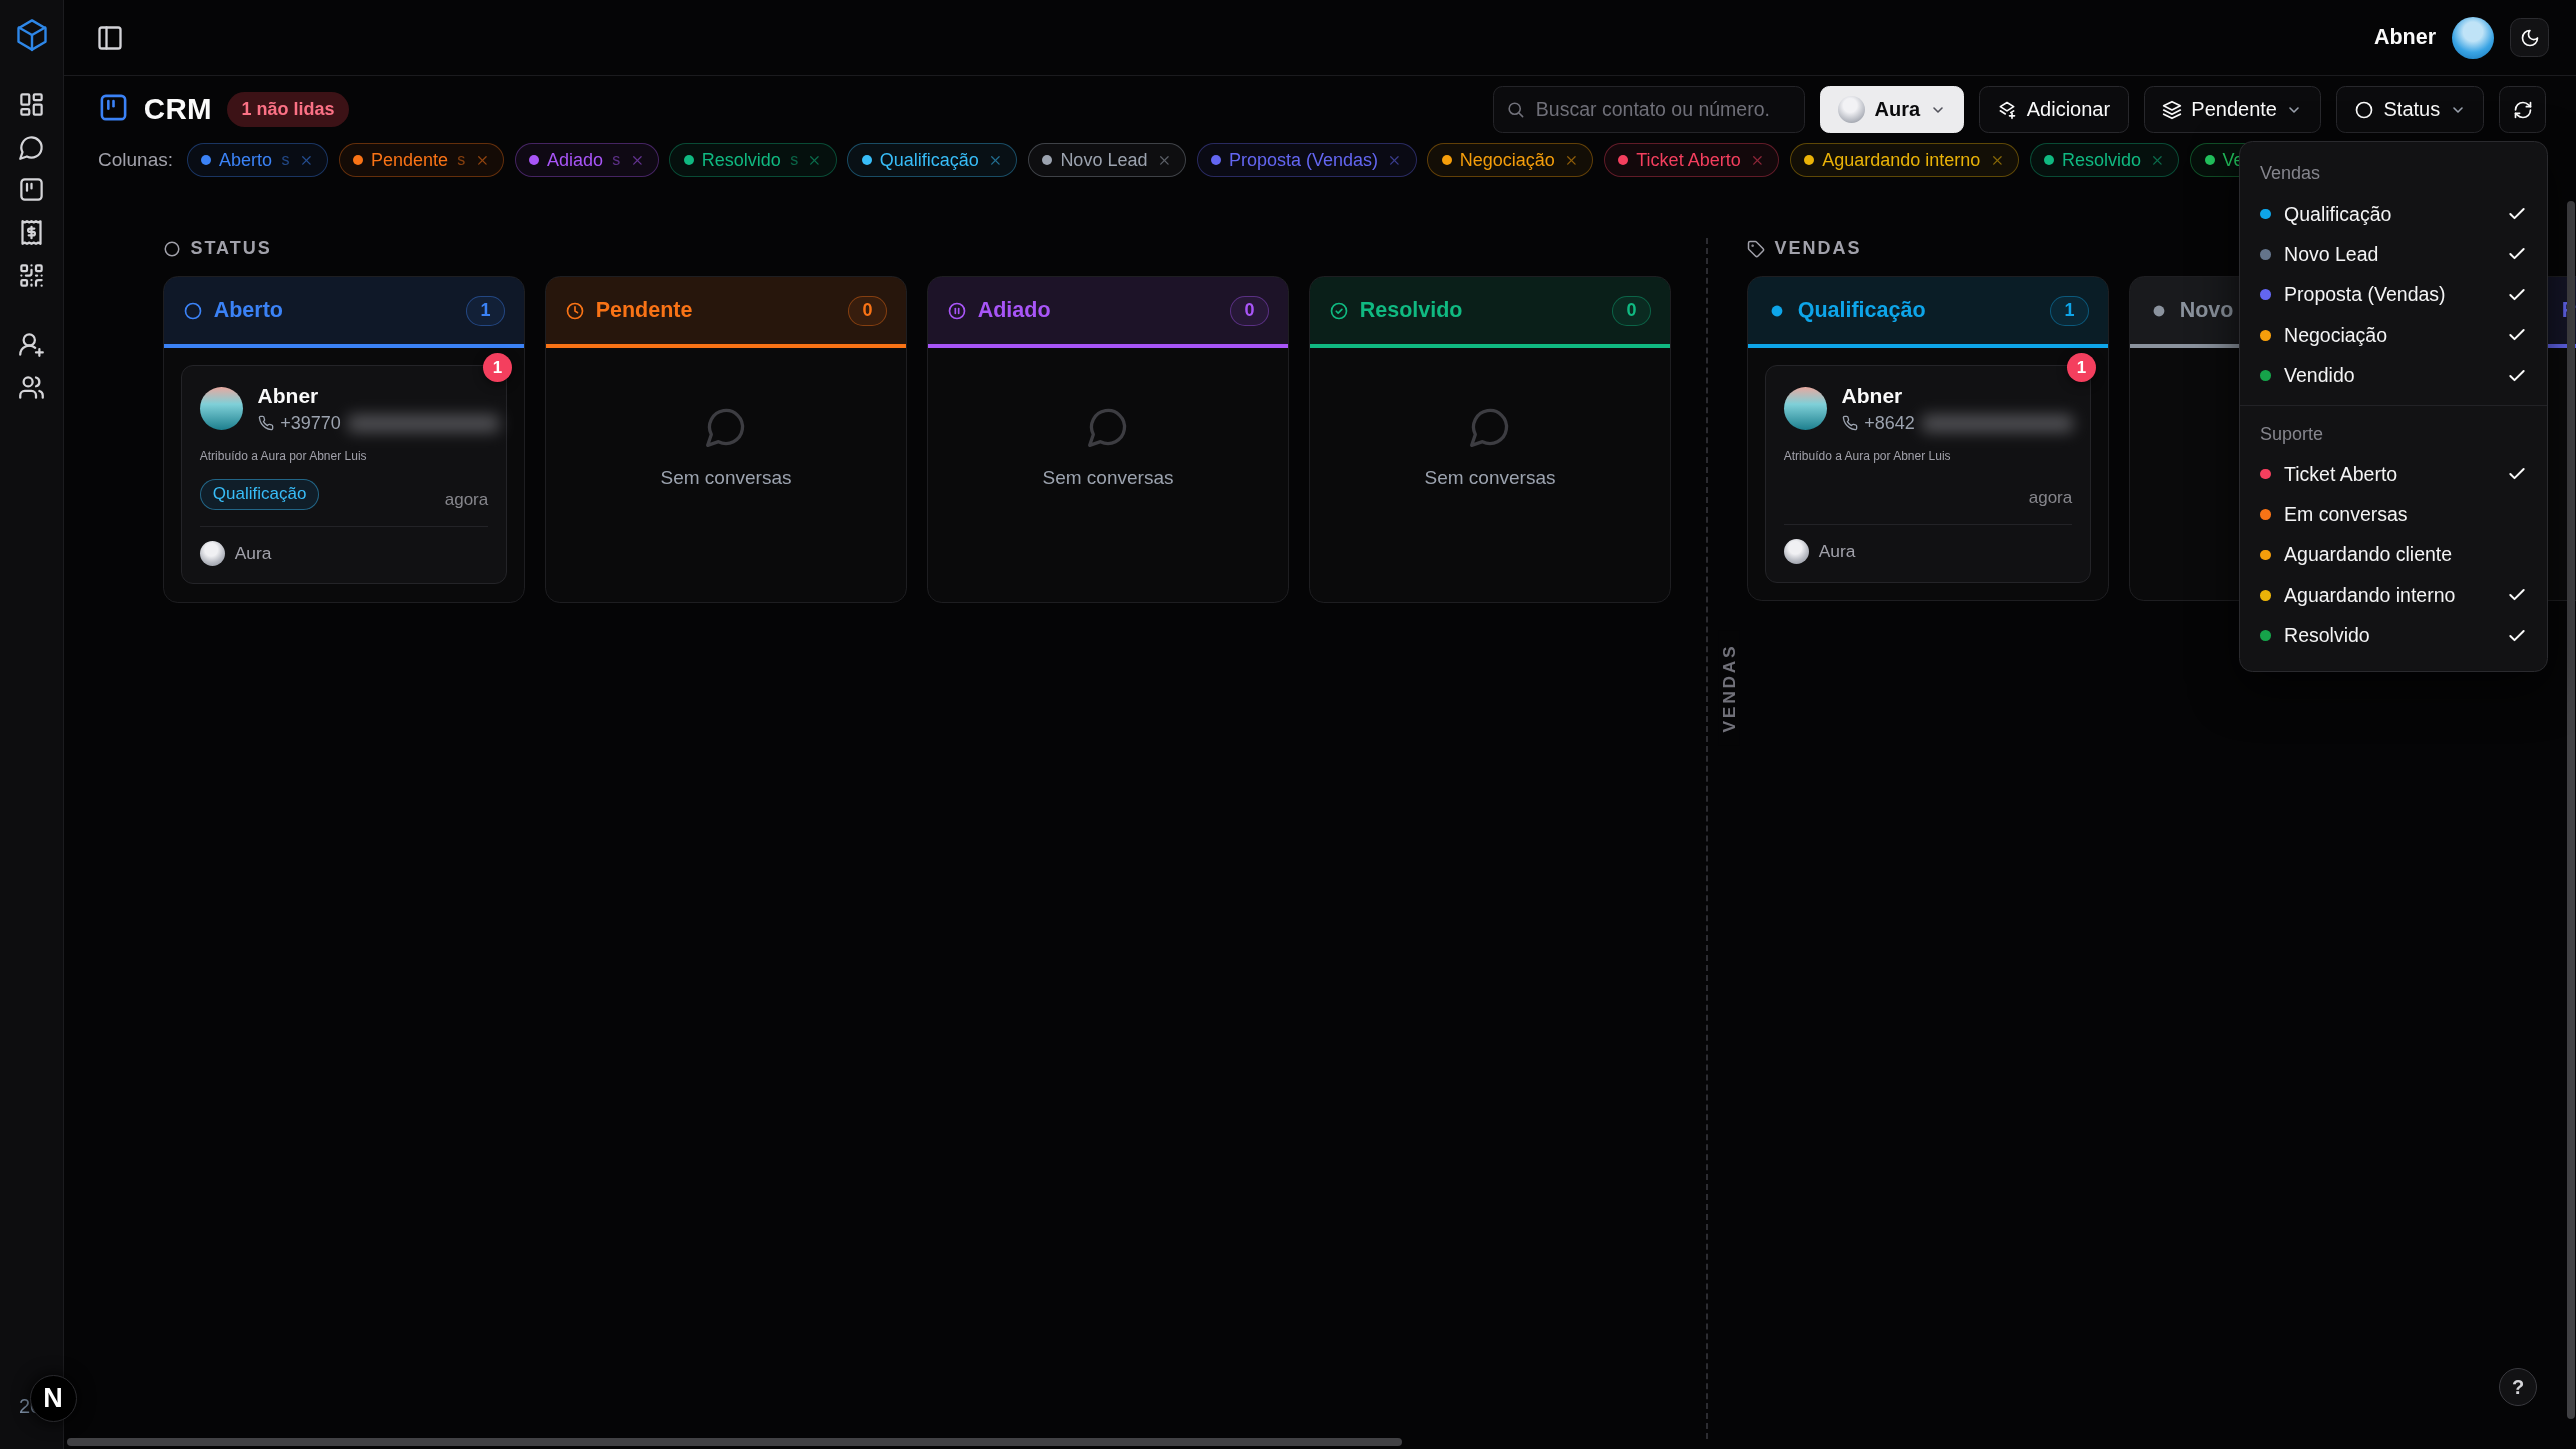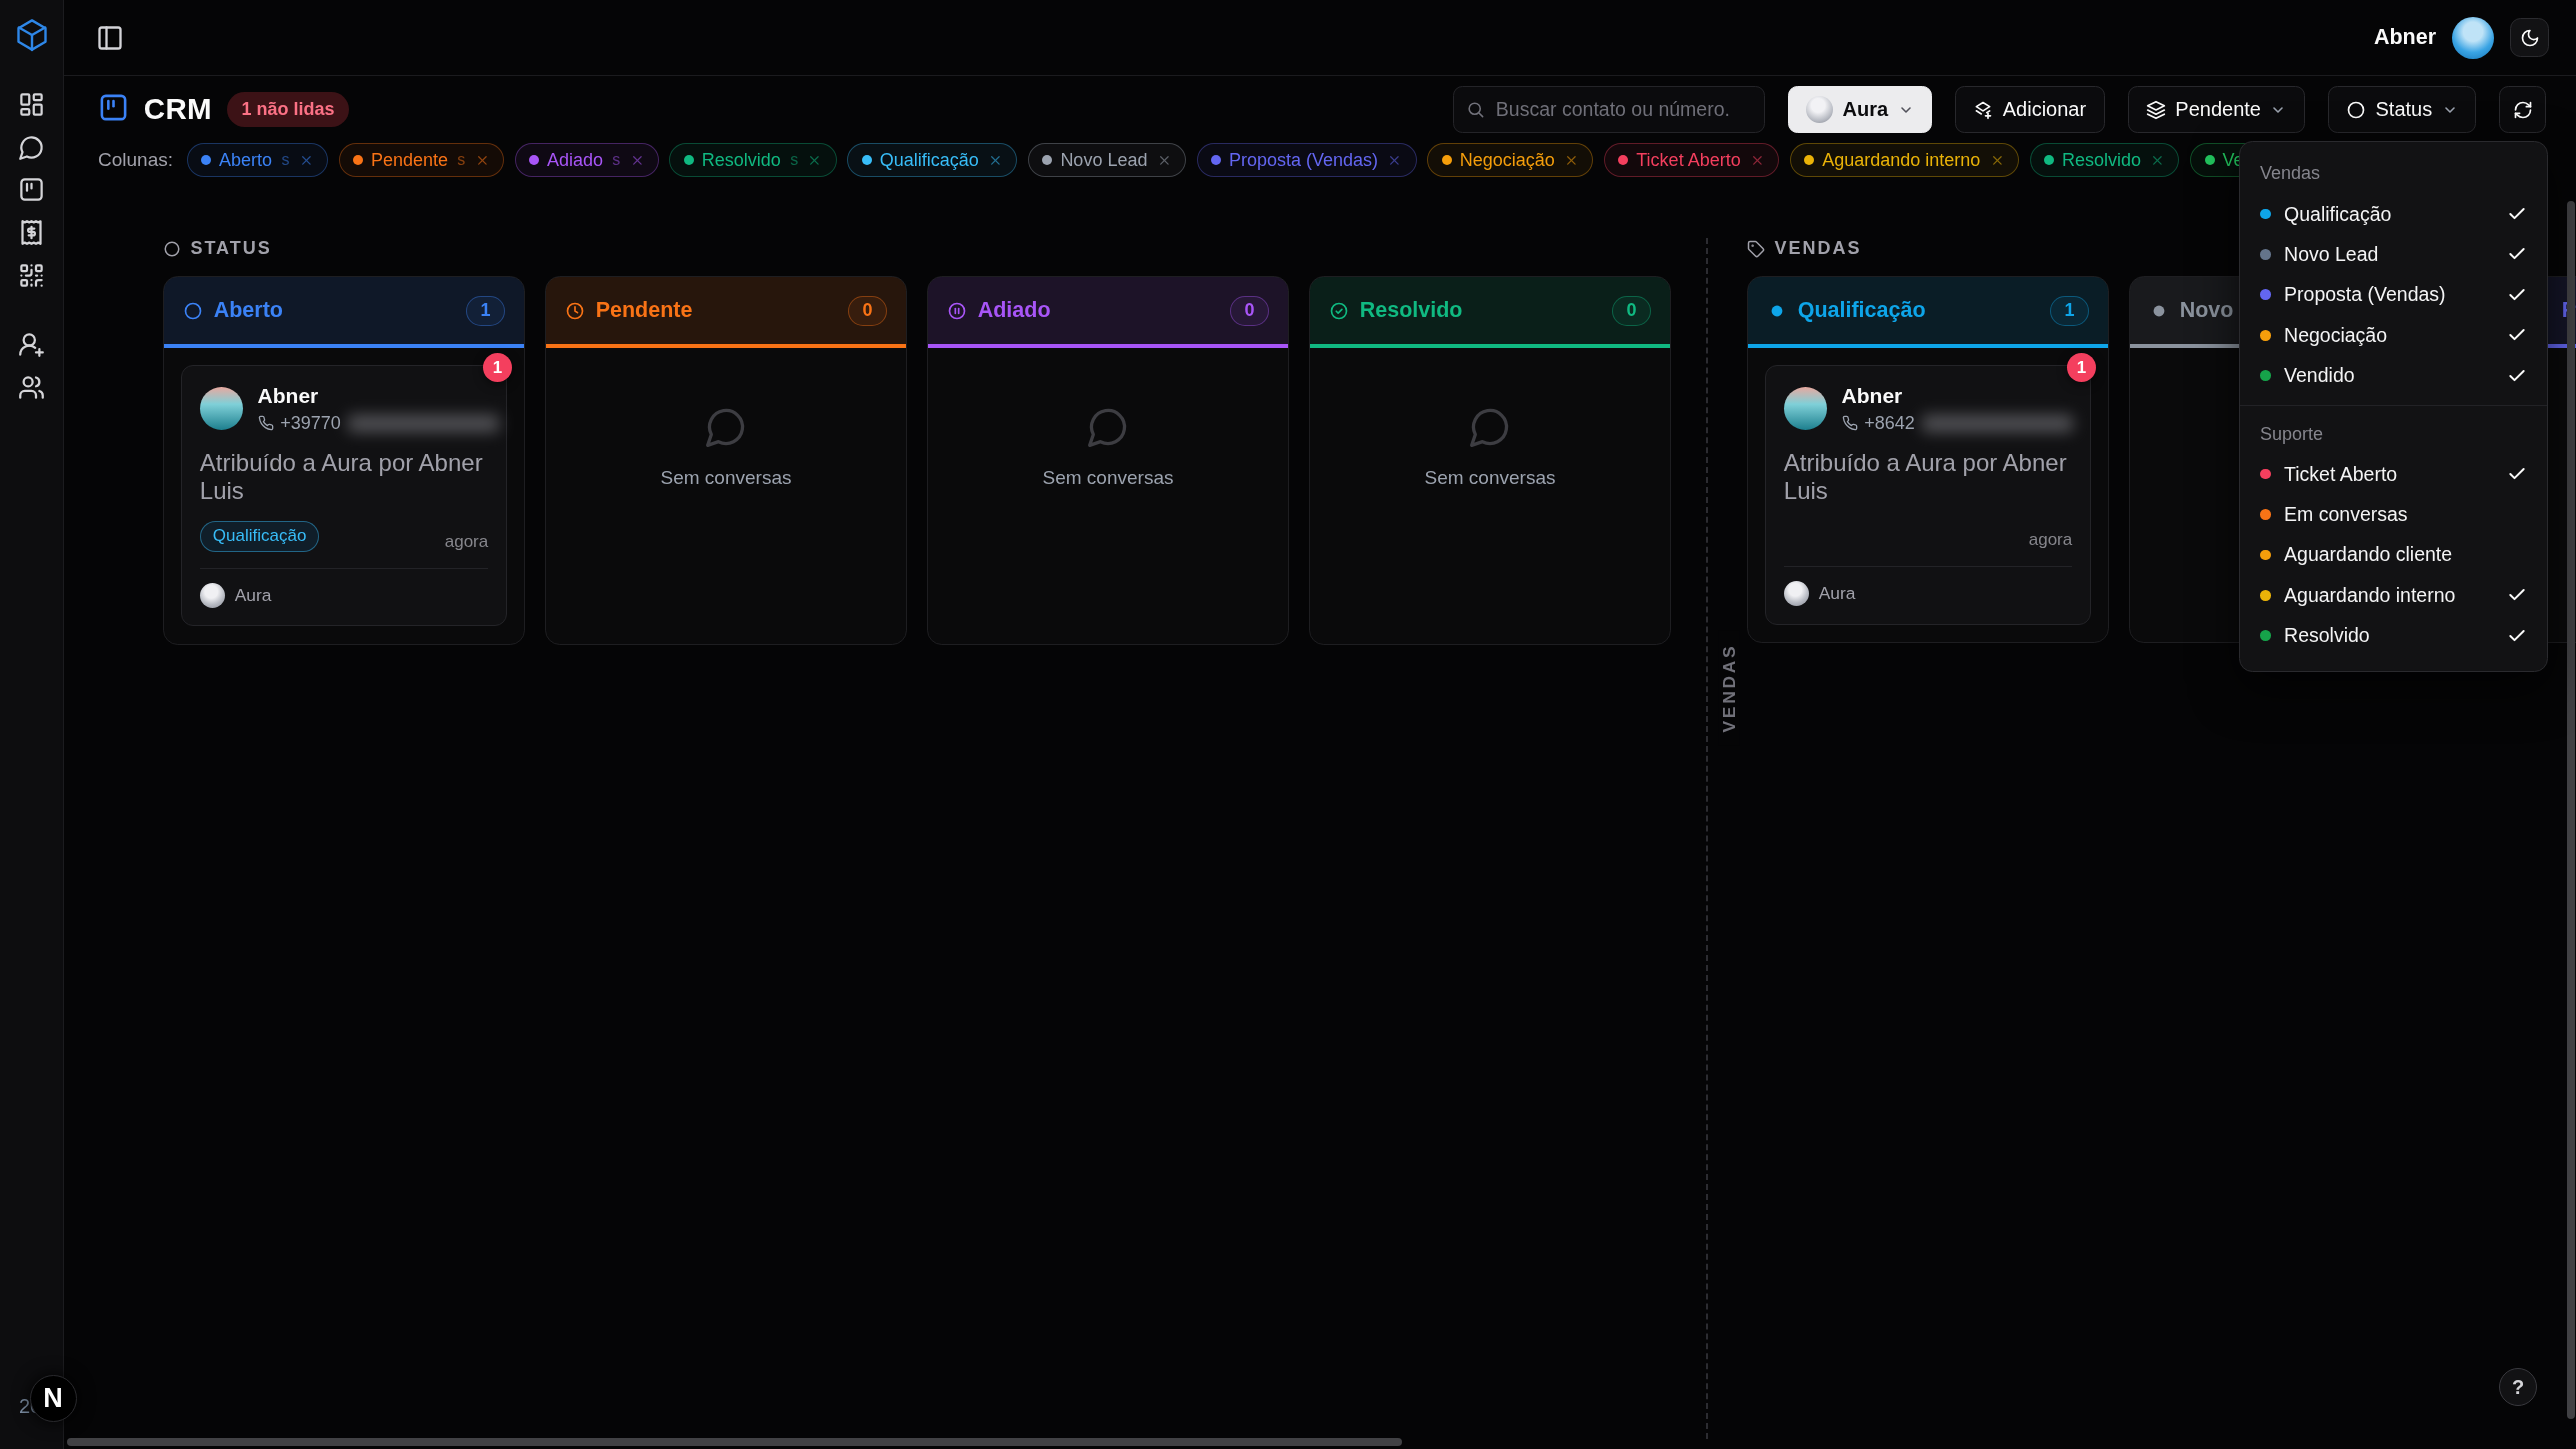--- a/index.html
+++ b/index.html
@@ -33,21 +33,21 @@
   .theme-btn svg { width:20px; height:20px; }
 
   
   .page-header { height:67px; display:flex; align-items:center; padding:0 30px 0 34px; }
   .ph-left { display:flex; gap:14.8px; }
   .crm-icon { width:31px; height:31px; color:#3b82f6; }
   .crm-icon svg { width:31px; height:31px; }
   .page-title { font-size:29.5px; font-weight:700; letter-spacing:0.3px; }
   .unread-pill { background:#3c1216; color:#fb7185; font-size:18px; font-weight:600;
     padding:6.7px 14.8px; border-radius:670px; }
-  .ph-right { margin-left:auto; display:flex; align-items:center; gap:23px;padding-left:44px; }
+  .ph-right { margin-left:auto; display:flex; align-items:center; gap:15px;padding-left:44px; }
 
   .search-box { position:relative; width:312px; }
   .search-box svg { position:absolute; left:13.4px; top:14px; width:19px; height:19px; color:#71717a; }
   .search-input { width:312px; height:47px; background:#0b0b0d; border:1.3px solid #242428;
     border-radius:9.4px; color:#e4e4e7; font-size:19.5px; padding:0 13.4px 0 42px; outline:none;
     font-family:"Liberation Sans", sans-serif; }
   .search-input::placeholder { color:#6f6f78; }
 
   .btn { height:47px; display:flex; align-items:center; gap:9.4px; padding:0 17.4px;
     border-radius:9.4px; border:1.3px solid #28282c; background:#0b0b0d; color:#fafafa;
@@ -100,21 +100,21 @@
     background:#f43f5e; color:#fff; font-size:17px; font-weight:700; display:flex;
     align-items:center; justify-content:center; box-shadow:0 2.7px 9.4px rgba(0,0,0,.5); }
   .card-top { display:flex; align-items:center; gap:14.8px; }
   .card-avatar { width:43px; height:43px; border-radius:50%; flex:none;
     background:linear-gradient(180deg,#e8a9a0 0%,#7fd0d8 40%,#1d7f8e 100%); }
   .card-name { font-size:21px; font-weight:700; }
   .card-phone { display:flex; align-items:center; gap:6.7px; margin-top:5.4px; color:#9ca3af; font-size:18px; }
   .card-phone svg { width:16px; height:16px; }
   .phone-blur { display:inline-block; width:151px; height:17.4px; border-radius:4px;
     background:#8a8a90; filter:blur(7.4px); opacity:.55; }
-  .card-assigned { margin-top:14.8px; font-size:24px; color:#a1a1aa; }
+  .card-assigned { margin-top:14.8px; font-size:12px; color:#a1a1aa; }
   .card-meta { margin-top:16px; display:flex; align-items:flex-end; justify-content:space-between; min-height:29.5px; }
   .card-tag { font-size:17px; color:#38bdf8; border:1.3px solid rgba(56,189,248,.45);
     background:rgba(14,116,180,.14); border-radius:670px; padding:4.7px 12px; }
   .card-time { font-size:17px; color:#86868c; margin-left:auto; }
   .card-div { border-top:1.3px solid #232327; margin-top:16px; }
   .card-footer { display:flex; align-items:center; gap:9.4px; margin-top:13.4px; }
   .agent-avatar { width:25.5px; height:25.5px; border-radius:50%;
     background:radial-gradient(circle at 45% 35%, #f0f0f3 0 30%, #b9bcc4 60%, #80848e 100%); }
   .agent-name { font-size:17.4px; color:#a1a1aa; }
 

